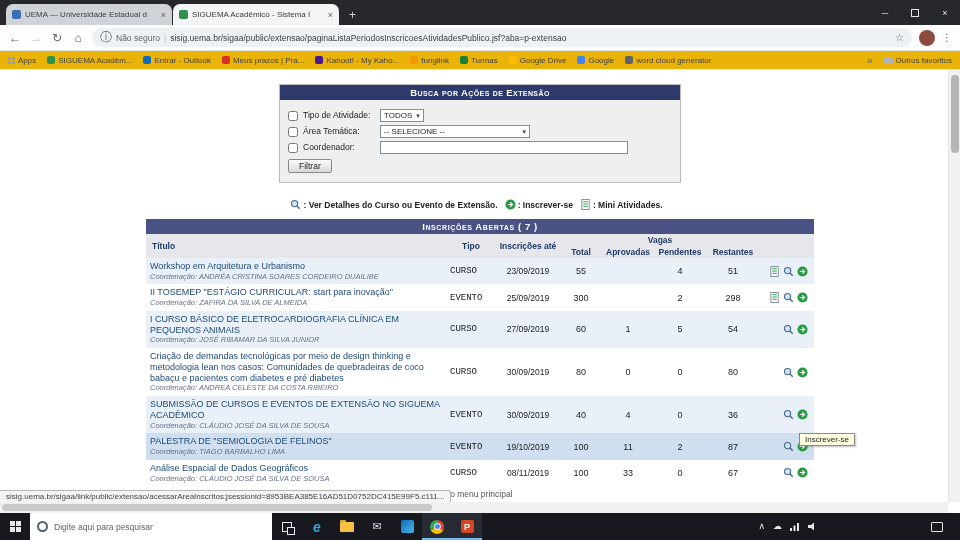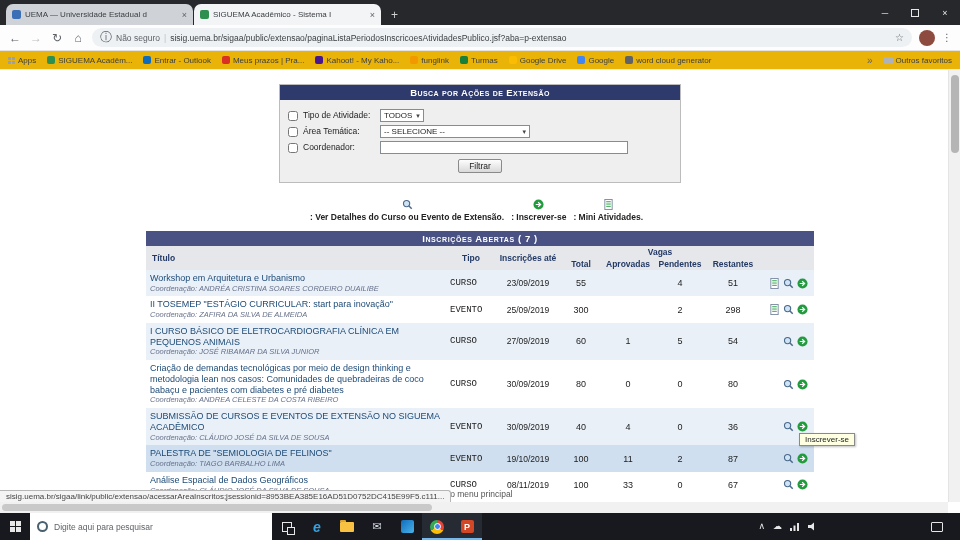--- a/index.html
+++ b/index.html
@@ -3,21 +3,21 @@
 <meta charset="utf-8">
 <style>
   *{margin:0;padding:0;box-sizing:border-box;}
   html,body{width:960px;height:540px;overflow:hidden;background:#fff;
     font-family:"Liberation Sans","DejaVu Sans",sans-serif;}
   .screen{width:960px;height:540px;display:flex;flex-direction:column;}
 
   
   .titlebar{height:25px;background:var(--titlebar_bg);display:flex;align-items:flex-end;
     padding-left:6px;position:relative;flex:0 0 auto;}
-  .tab{width:187px;height:21px;background:#cfd3d8;border-radius:7px 7px 0 0;display:flex;
+  .tab{width:166px;height:21px;background:#cfd3d8;border-radius:7px 7px 0 0;display:flex;
     align-items:center;gap:4px;padding:0 6px;margin-right:1px;}
   .tab.active{background:#f3f4f6;}
   .favicon{width:9px;height:9px;border-radius:2px;flex:0 0 auto;}
   .tab-title{font-size:8px;color:#3c4043;white-space:nowrap;overflow:hidden;flex:1;}
   .tab-close{font-size:9px;color:#5f6368;}
   .new-tab{color:#d0d0d0;font-size:12px;padding:0 9px;height:21px;display:flex;align-items:center;}
   .win-controls{position:absolute;right:0;top:0;height:25px;display:flex;}
   .win-controls>span{width:30px;height:25px;display:flex;align-items:center;justify-content:center;
     color:#e8e8e8;font-size:9px;}
   .wc-box{display:block;width:8px;height:8px;border:1px solid #e8e8e8;}
@@ -57,27 +57,27 @@
   .frow{display:flex;align-items:center;gap:5px;margin:3px 0;}
   .frow input[type=checkbox]{width:10px;height:10px;margin:0;flex:0 0 auto;}
   .flabel{width:72px;font-size:8.5px;color:#222;line-height:1.1;flex:0 0 auto;}
   .tinput{height:13px;border:1px solid #858c94;background:#fff;font-size:8.5px;width:248px;
     padding:0 2px;font-family:inherit;}
   .selectbox{height:13px;border:1px solid #858c94;background:#fff;font-size:8px;display:flex;
     align-items:center;padding:0 3px;gap:4px;color:#222;}
   .selarrow{font-size:7px;color:#444;}
   .dinput{width:56px;}
   .ate-lbl{font-size:8.5px;color:#222;}
-  .btnrow{justify-content:center;margin-top:5px;}
+  .btnrow{margin-top:5px;}
   .btn{font-size:8.5px;padding:1px 10px;border:1px solid #8a8a8a;border-radius:2px;
     background:linear-gradient(#fdfdfd,#d9d9d9);color:#222;font-family:inherit;}
 
   .legend{display:flex;justify-content:center;align-items:center;margin-top:16px;
     font-size:8.5px;font-weight:bold;color:#222;}
-  .legend .seg{display:flex;align-items:center;gap:2px;margin-right:7px;flex-direction:column;}
+  .legend .seg{display:flex;align-items:center;gap:2px;margin-right:7px;}
 
   .tablewrap{width:668px;margin:9px auto 0;}
   .tbar{background:var(--table_bar);color:#fff;text-align:center;font-variant:small-caps;
     font-weight:bold;font-size:9.5px;letter-spacing:.6px;padding:2px 0;}
   table.results{width:100%;border-collapse:collapse;table-layout:fixed;}
   .results th{background:var(--colhead_bg);color:var(--colhead_text);font-size:8.5px;
     padding:1px 3px;font-weight:bold;text-align:center;}
   .results th.left{text-align:left;padding-left:6px;}
   .results td{padding:3px 4px;font-size:9px;color:#222;vertical-align:middle;}
   .results td.num{text-align:center;}

